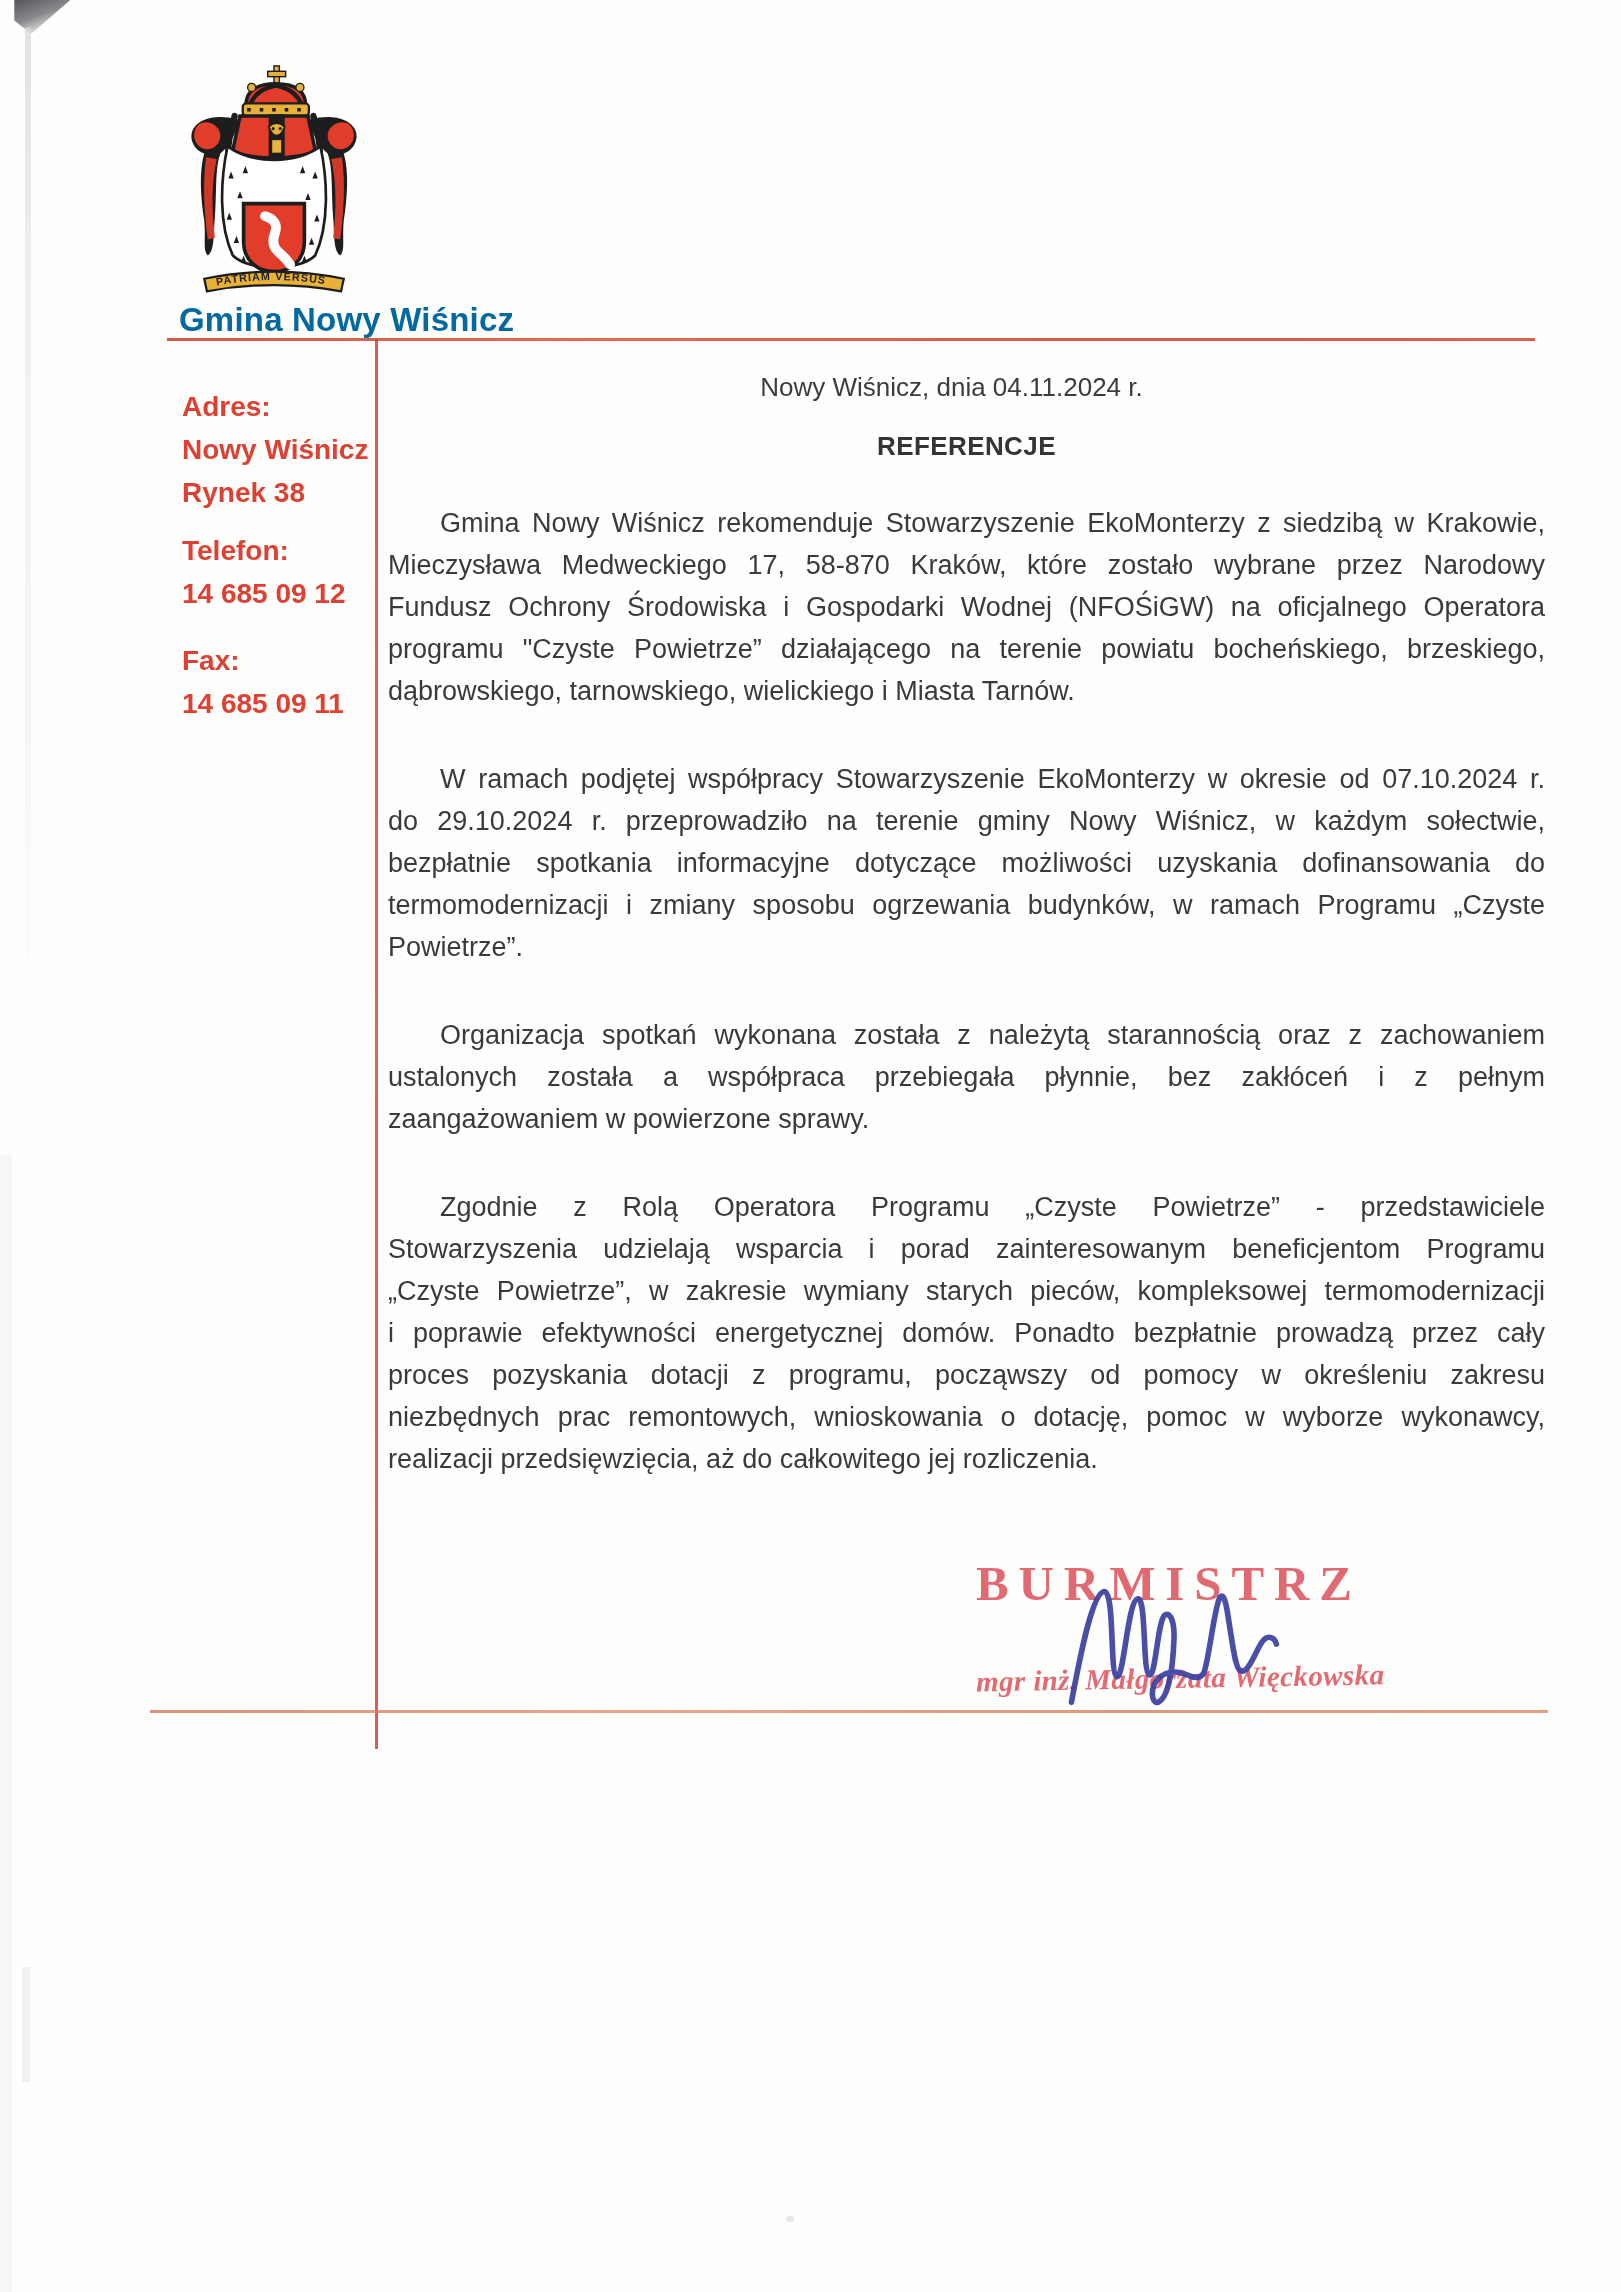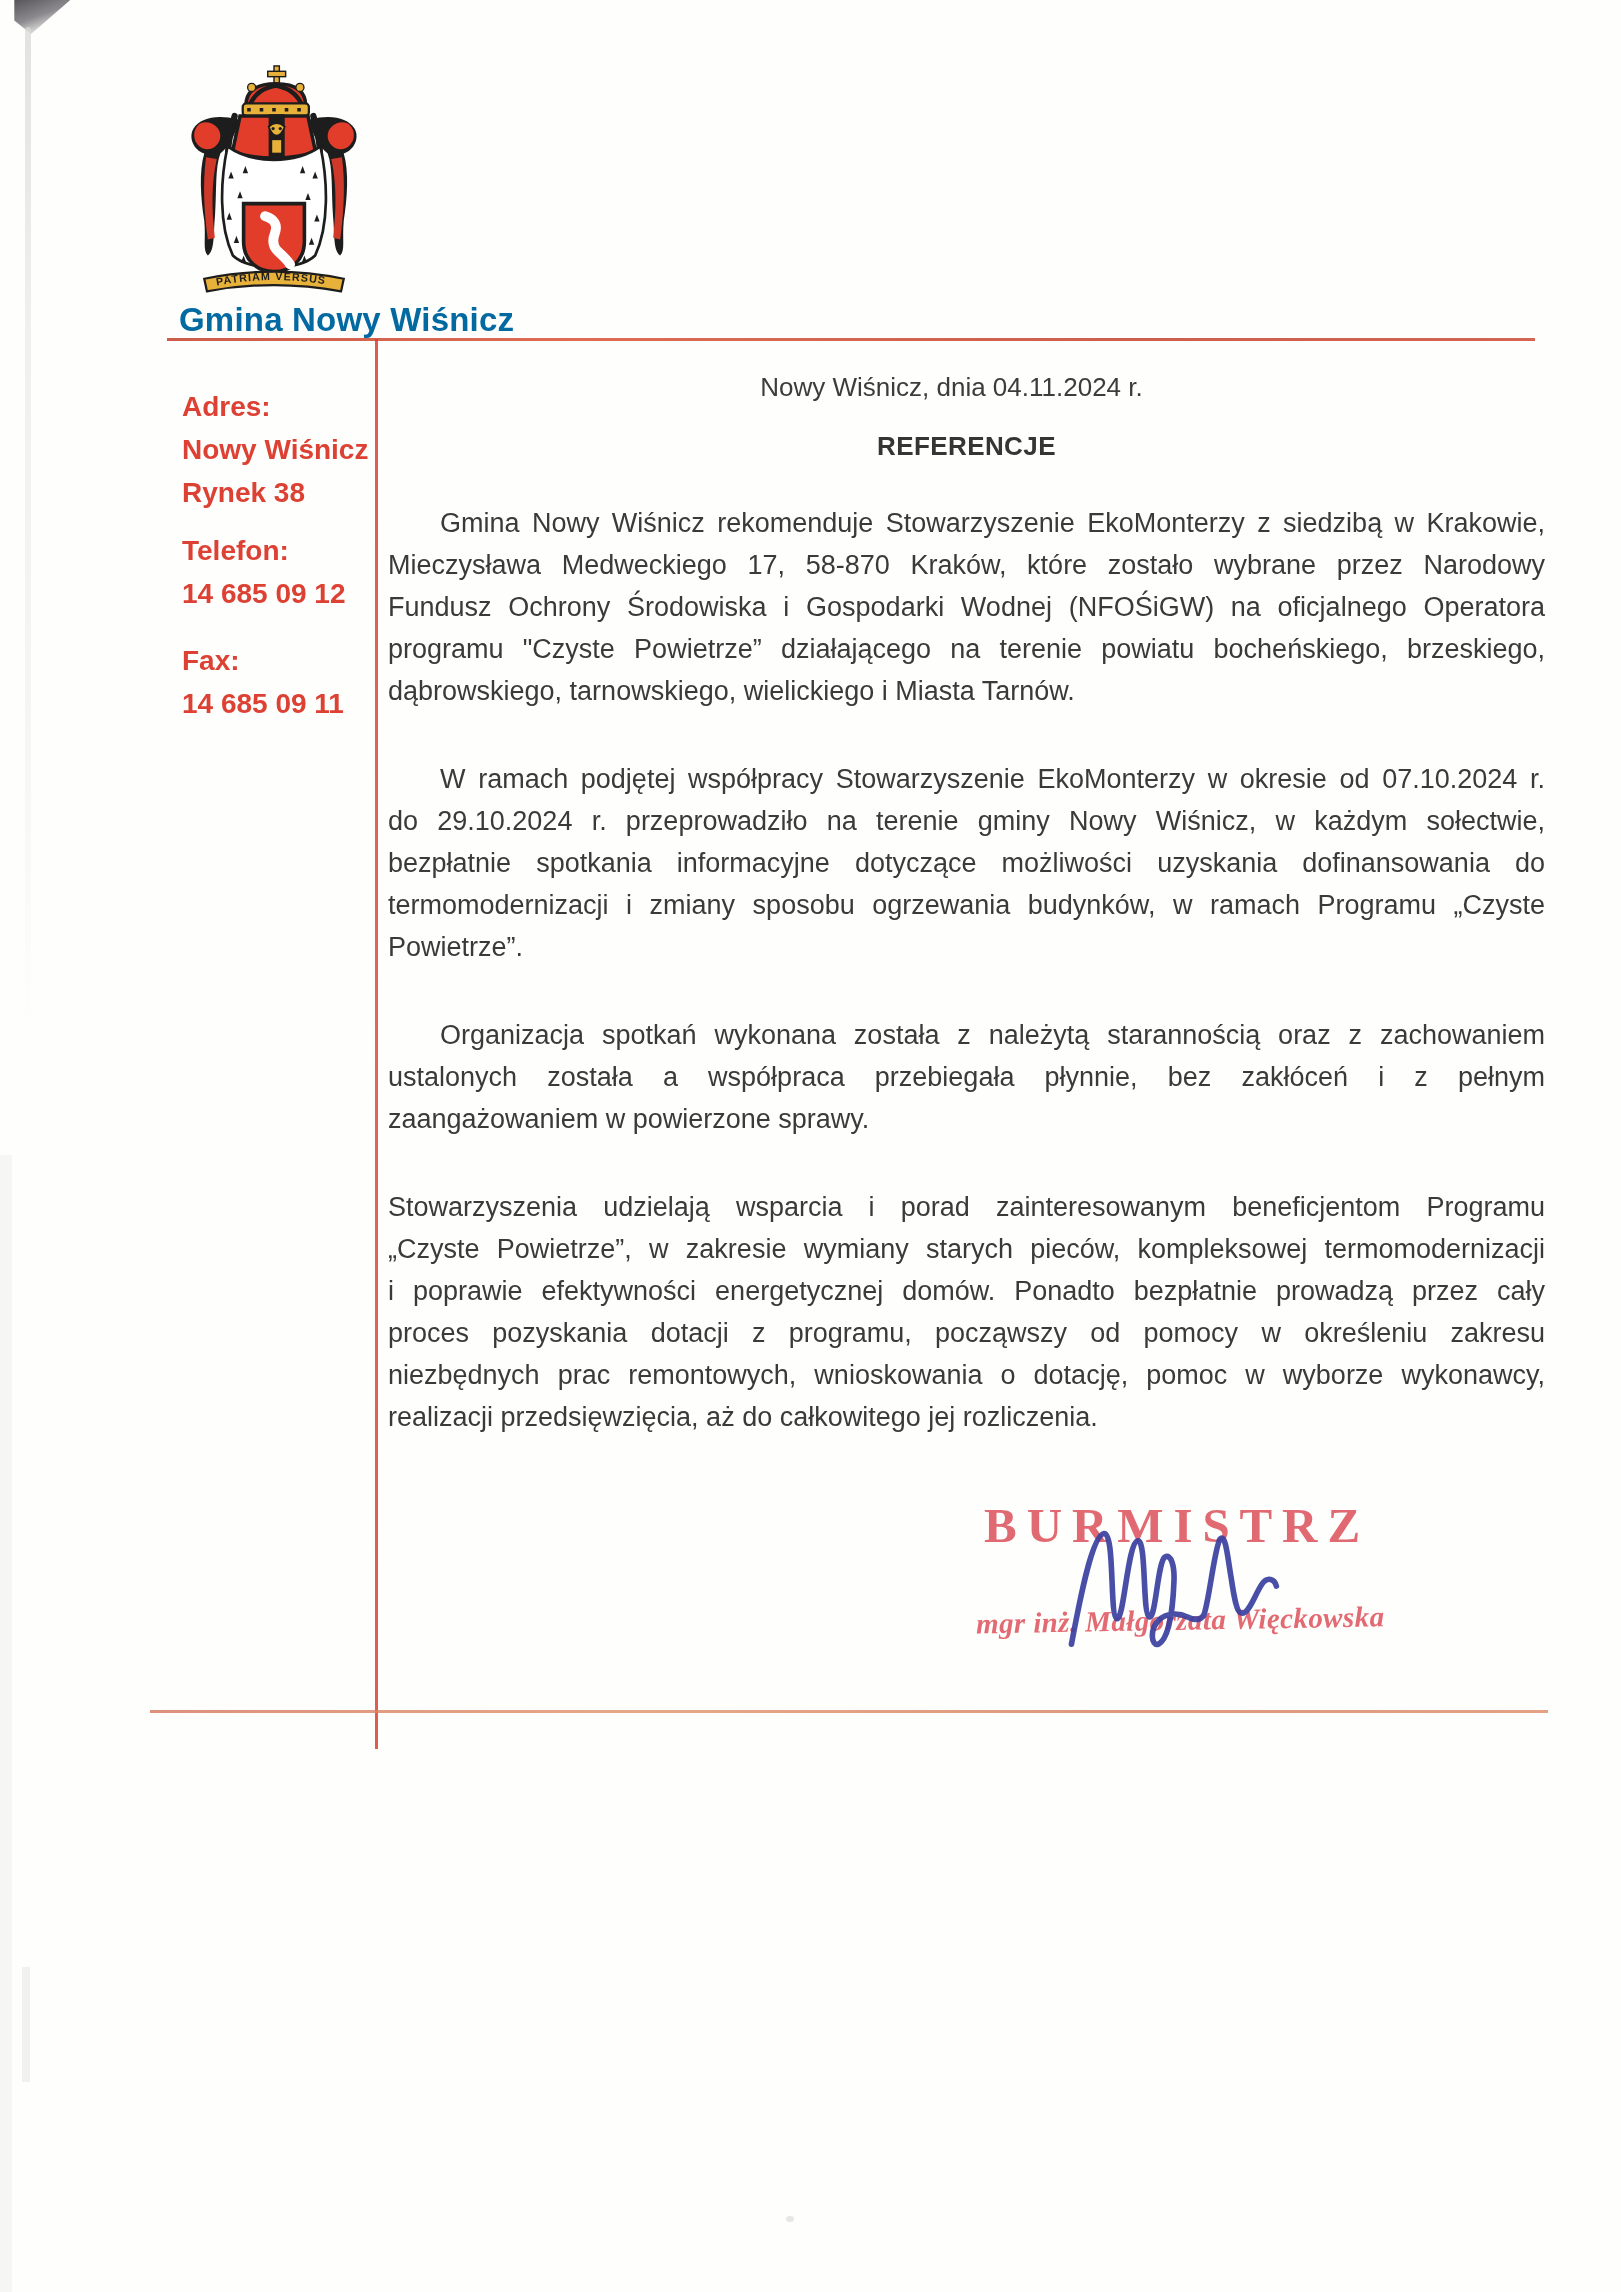--- a/index.html
+++ b/index.html
@@ -41,21 +41,21 @@
   .dateline{text-align:center;padding-right:30px;font-size:26px;line-height:36px;color:#3c3c3c;}
   .letter-title{margin-top:23px;text-align:center;font-weight:700;font-size:26px;
     line-height:36px;color:#353535;letter-spacing:0.4px;}
   .paras{margin-top:38px;}
   .para{font-size:27px;line-height:42px;margin-bottom:46px;color:#3a3a3a;}
   .para .jline{text-align:justify;text-align-last:justify;}
   .para .jlast{text-align:justify;text-align-last:left;}
   .para .l0{text-indent:52px;}
 
   
-  .stamp{left:976px;top:1497px;width:394px;text-align:right;}
+  .stamp{left:976px;top:1555px;width:394px;text-align:left;}
   .stamp-role{font-family:"Liberation Serif","DejaVu Serif",serif;font-weight:700;
     font-size:49px;letter-spacing:9.9px;color:#df5d66;opacity:.92;white-space:nowrap;}
   .stamp-name{margin-top:50px;font-family:"Liberation Serif","DejaVu Serif",serif;
     font-style:italic;font-weight:700;font-size:29px;color:#e05a64;opacity:.9;
     transform:rotate(-1deg);white-space:nowrap;letter-spacing:0.4px;}
   .signature-svg{position:absolute;left:86px;top:21.5px;width:222px;height:136px;}
 
   .crest-svg{left:181px;top:64px;width:186px;height:231px;}
 </style>
 </head>
@@ -165,20 +165,21 @@
         <div class="jline">bezpłatnie  spotkania  informacyjne  dotyczące  możliwości  uzyskania  dofinansowania  do</div>
         <div class="jline">termomodernizacji  i zmiany  sposobu  ogrzewania  budynków,  w  ramach  Programu  „Czyste</div>
         <div class="jlast">Powietrze”.</div>
       </div>
       <div class="para">
         <div class="jline l0">Organizacja  spotkań  wykonana  została  z  należytą  starannością  oraz  z  zachowaniem</div>
         <div class="jline">ustalonych  została  a  współpraca  przebiegała  płynnie,  bez  zakłóceń  i  z  pełnym</div>
         <div class="jlast">zaangażowaniem w powierzone sprawy.</div>
       </div>
       <div class="para">
+        <div class="jline l0">Zgodnie  z  Rolą  Operatora  Programu  „Czyste  Powietrze”  -  przedstawiciele</div>
         <div class="jline">Stowarzyszenia  udzielają  wsparcia  i  porad  zainteresowanym  beneficjentom  Programu</div>
         <div class="jline">„Czyste Powietrze”,  w zakresie wymiany starych pieców, kompleksowej termomodernizacji</div>
         <div class="jline">i poprawie  efektywności  energetycznej  domów.  Ponadto   bezpłatnie  prowadzą  przez  cały</div>
         <div class="jline">proces  pozyskania  dotacji  z  programu,  począwszy  od  pomocy  w  określeniu  zakresu</div>
         <div class="jline">niezbędnych prac remontowych, wnioskowania o dotację, pomoc w  wyborze wykonawcy,</div>
         <div class="jlast">realizacji przedsięwzięcia, aż do całkowitego jej rozliczenia.</div>
       </div>
     </div>
 </div>
 

